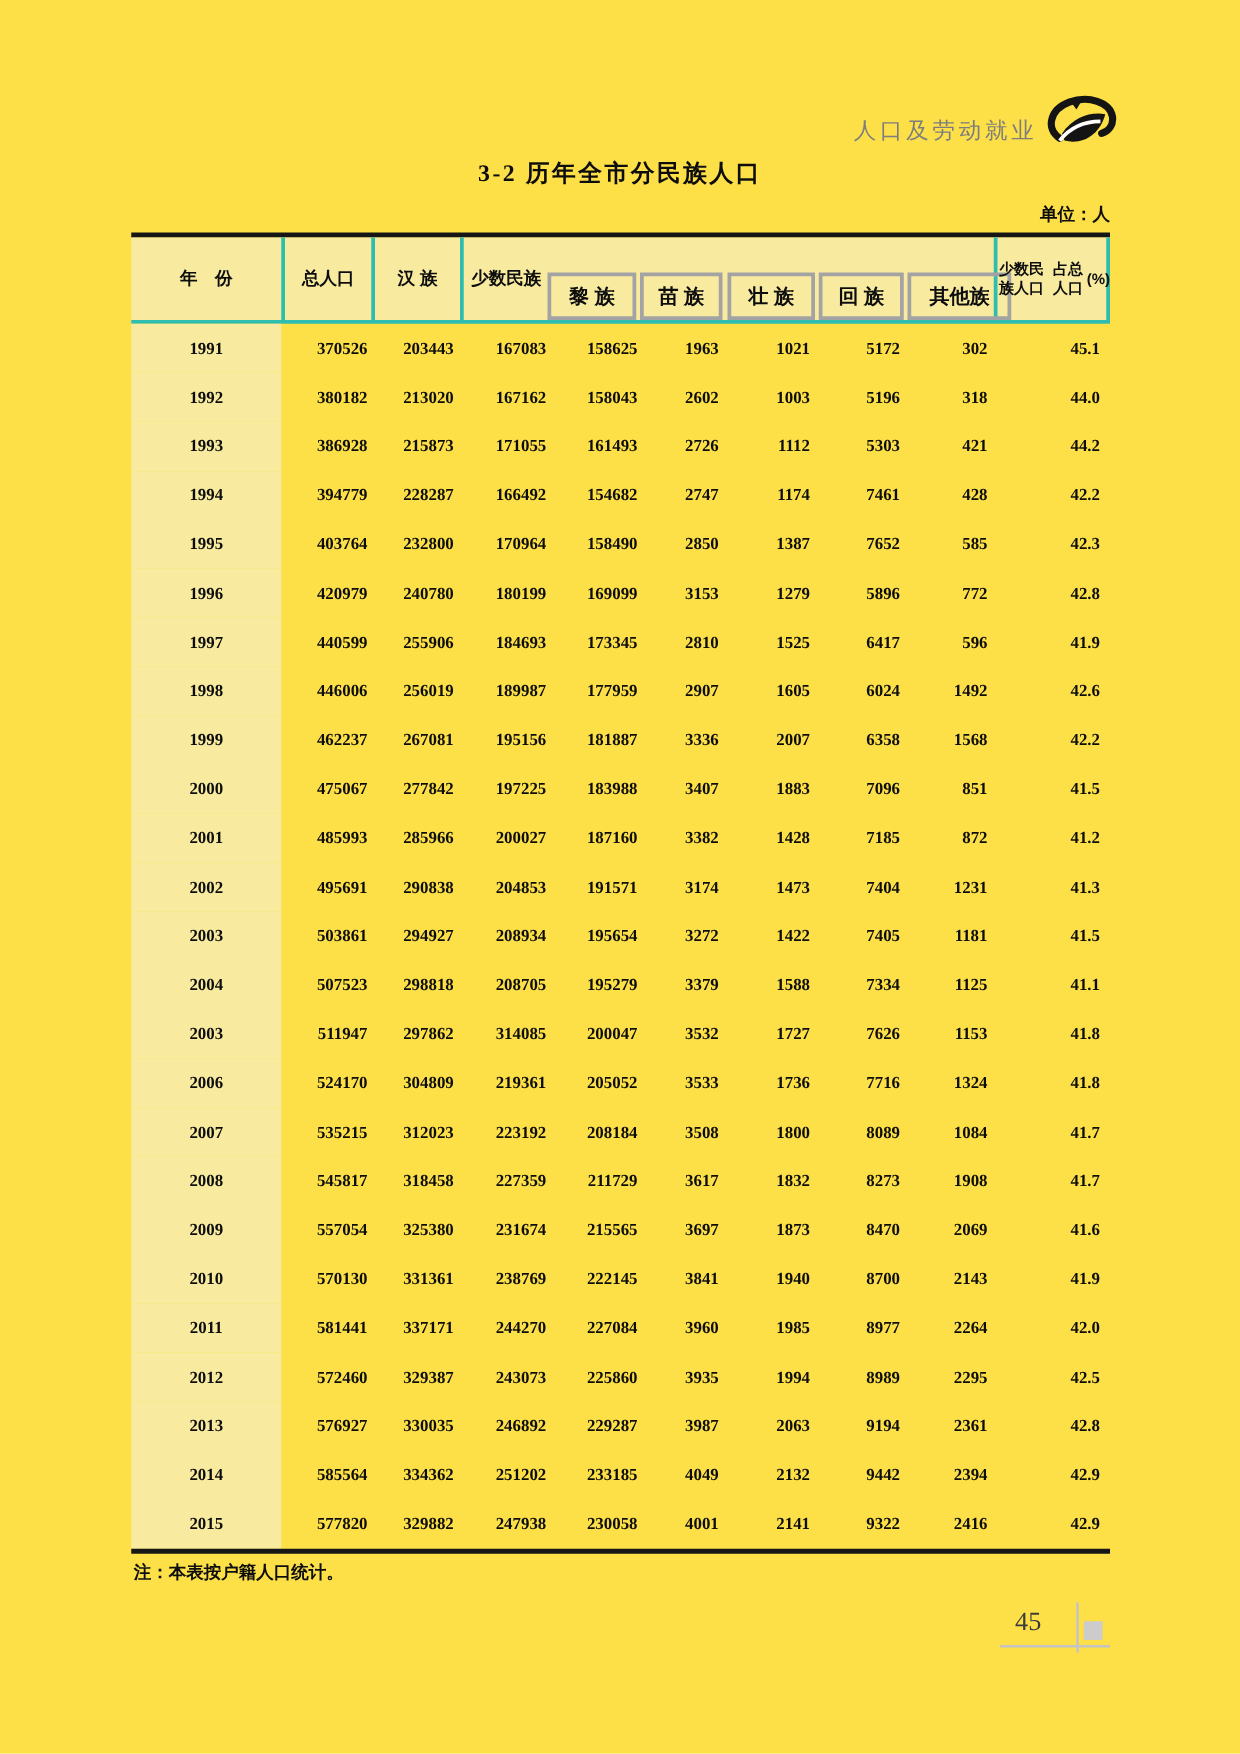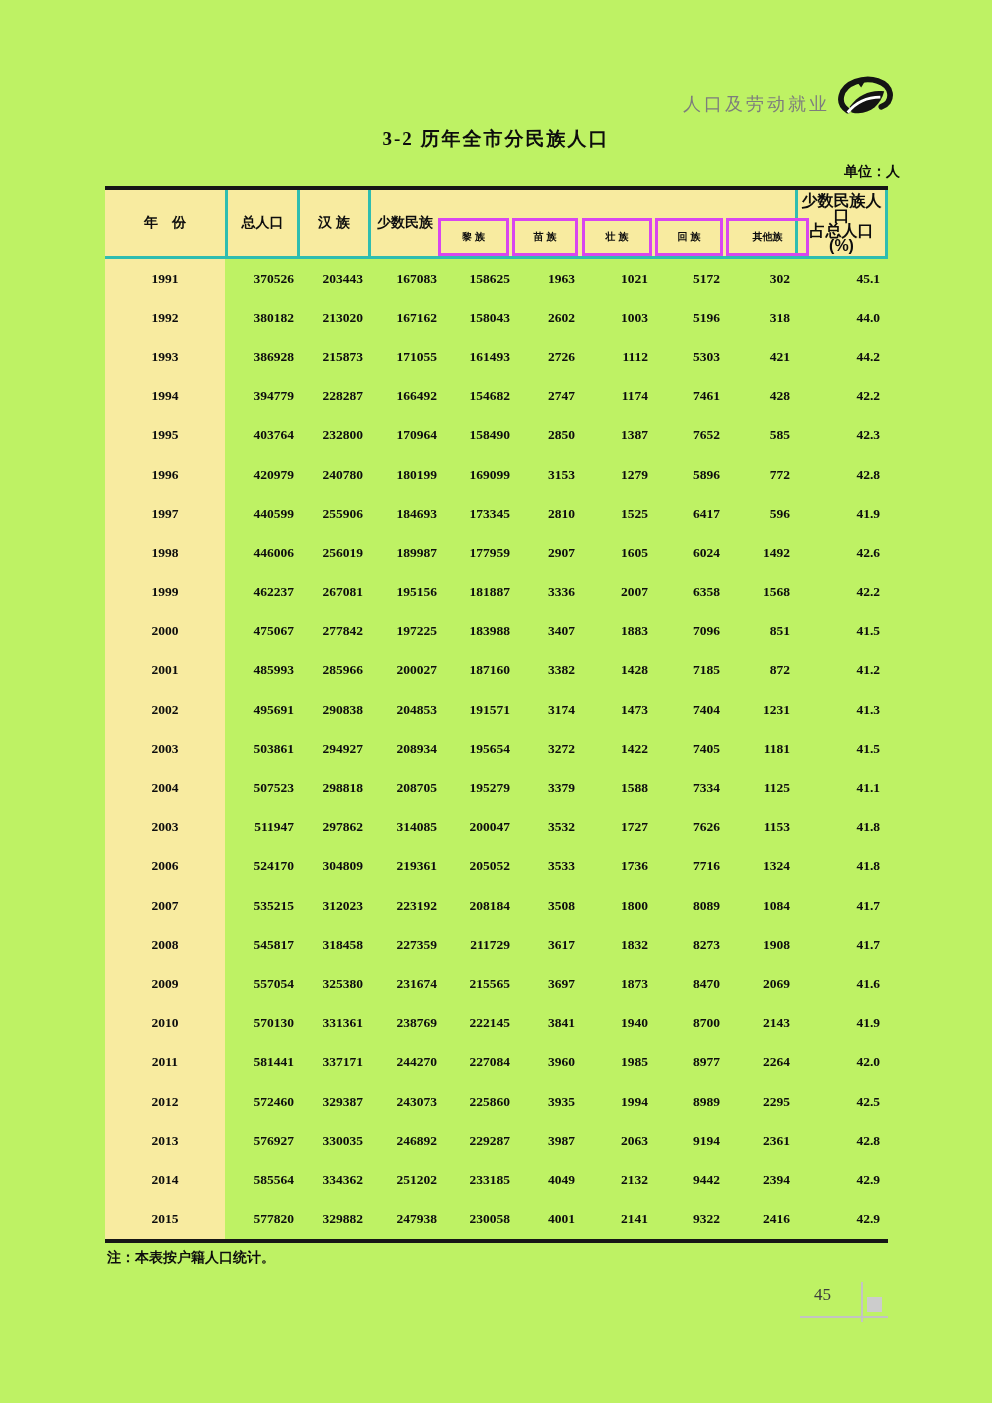--- a/index.html
+++ b/index.html
@@ -1,64 +1,64 @@
 <!DOCTYPE html>
 <html><head>
 <meta charset="utf-8">
 <style>
   html,body{margin:0;padding:0;background:#ffffff;}
   .page{
     position:relative;
     width:992px;height:1403px;
-    background:#bef264;
+    background:#fde047;
     overflow:hidden;
     font-family:"Liberation Sans","DejaVu Sans",sans-serif;
     color:#111;
   }
   
   .cat-header{
     position:absolute;top:92px;left:560px;width:270px;
     text-align:right;
     font-family:"Liberation Serif","DejaVu Serif",serif;
     font-size:18px;color:#7d7d7d;letter-spacing:3px;
   }
   .logo{position:absolute;top:76px;left:834px;}
   
   .title{
     position:absolute;top:126px;left:0;width:992px;
     text-align:center;
     font-family:"Liberation Serif","DejaVu Serif",serif;
     font-weight:700;font-size:19px;color:#0d0d0d;letter-spacing:2px;
   }
   .unit{
-    position:absolute;top:163px;left:12px;width:888px;
+    position:absolute;top:163px;left:0;width:888px;
     text-align:right;font-weight:700;font-size:14px;color:#0d0d0d;
   }
   
   .table-wrap{position:absolute;left:105px;top:186px;width:783px;height:1057px;}
   .rule-top,.rule-bottom{position:absolute;left:0;width:783px;height:4px;background:#161616;}
   .rule-top{top:0;}
   .rule-bottom{top:1053px;}
   .header-band{position:absolute;top:4px;left:0;width:783px;height:66px;background:#f8eba0;}
   .teal-h{position:absolute;top:70px;left:0;width:783px;height:3px;background:#2fbdb0;}
   .vline{position:absolute;top:0;height:66px;width:3px;background:#2fbdb0;}
   .hcell{
     position:absolute;top:0;height:66px;display:flex;align-items:center;justify-content:center;
     font-weight:700;font-size:14px;color:#0d0d0d;white-space:nowrap;
   }
   .subbox{
     position:absolute;top:28px;height:38px;box-sizing:border-box;
-    border:3px solid #d946ef;
+    border:3px solid #a3a3a3;
     display:flex;align-items:center;justify-content:center;
-    font-weight:700;font-size:10px;color:#0d0d0d;white-space:nowrap;
+    font-weight:700;font-size:16px;color:#0d0d0d;white-space:nowrap;
   }
   .pctcell{
     position:absolute;top:0;left:690px;width:93px;height:66px;
-    display:flex;flex-direction:column;align-items:center;justify-content:center;
-    font-weight:700;font-size:16px;line-height:15px;color:#0d0d0d;text-align:center;
+    display:flex;flex-direction:row;align-items:center;justify-content:center;
+    font-weight:700;font-size:12px;line-height:15px;color:#0d0d0d;text-align:center;
   }
   table.data{
     position:absolute;top:73px;left:0;width:783px;
     border-collapse:collapse;table-layout:fixed;
   }
   table.data td{
     height:39.2px;padding:0;margin:0;
     font-family:"Liberation Serif","DejaVu Serif",serif;
     font-weight:700;font-size:13.5px;color:#0d0d0d;
     text-align:right;white-space:nowrap;
@@ -72,21 +72,21 @@
     position:absolute;left:107px;top:1249px;
     font-weight:700;font-size:14px;color:#0d0d0d;
   }
   
   .foot-h{position:absolute;left:800px;top:1316px;width:88px;height:2px;background:#c3c3c3;}
   .foot-v{position:absolute;left:861px;top:1282px;width:2px;height:40px;background:#c3c3c3;}
   .foot-sq{position:absolute;left:867px;top:1297px;width:15px;height:15px;background:#cccccc;}
   .pagenum{
     position:absolute;left:790px;top:1285px;width:65px;text-align:center;
     font-family:"Liberation Serif","DejaVu Serif",serif;
-    font-size:17px;color:#3c3c3c;
+    font-size:21px;color:#3c3c3c;
   }
 </style>
 </head>
 <body>
 
 <div class="page">
 
   <div class="cat-header">人口及劳动就业</div>
   <div class="logo">
     <svg width="62" height="48" viewBox="0 0 64 50">

